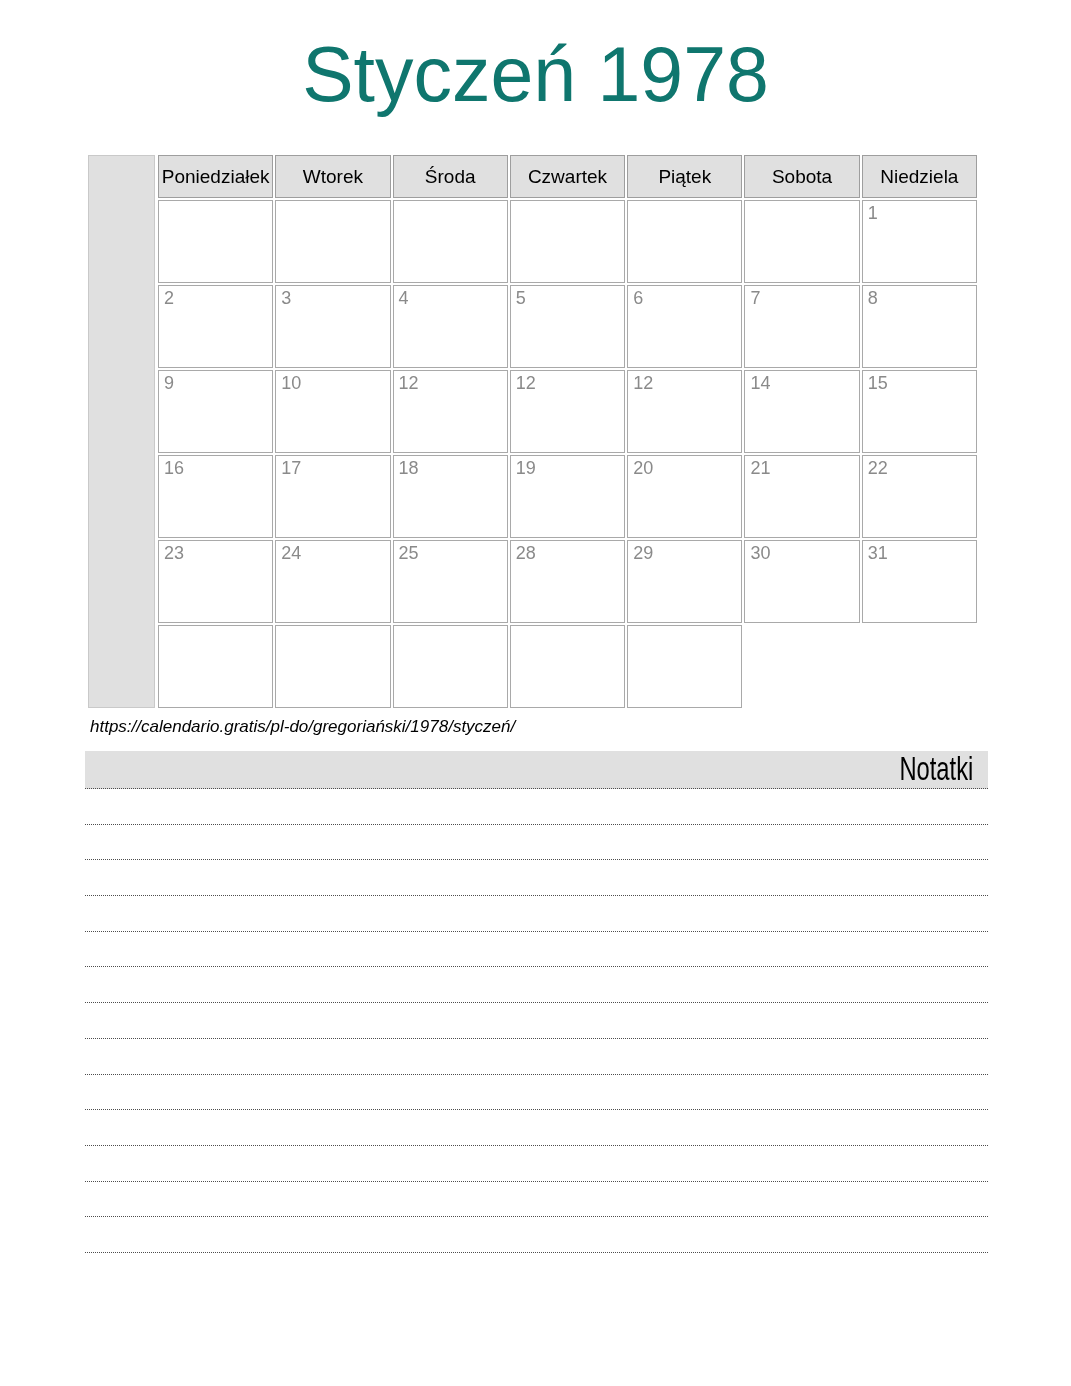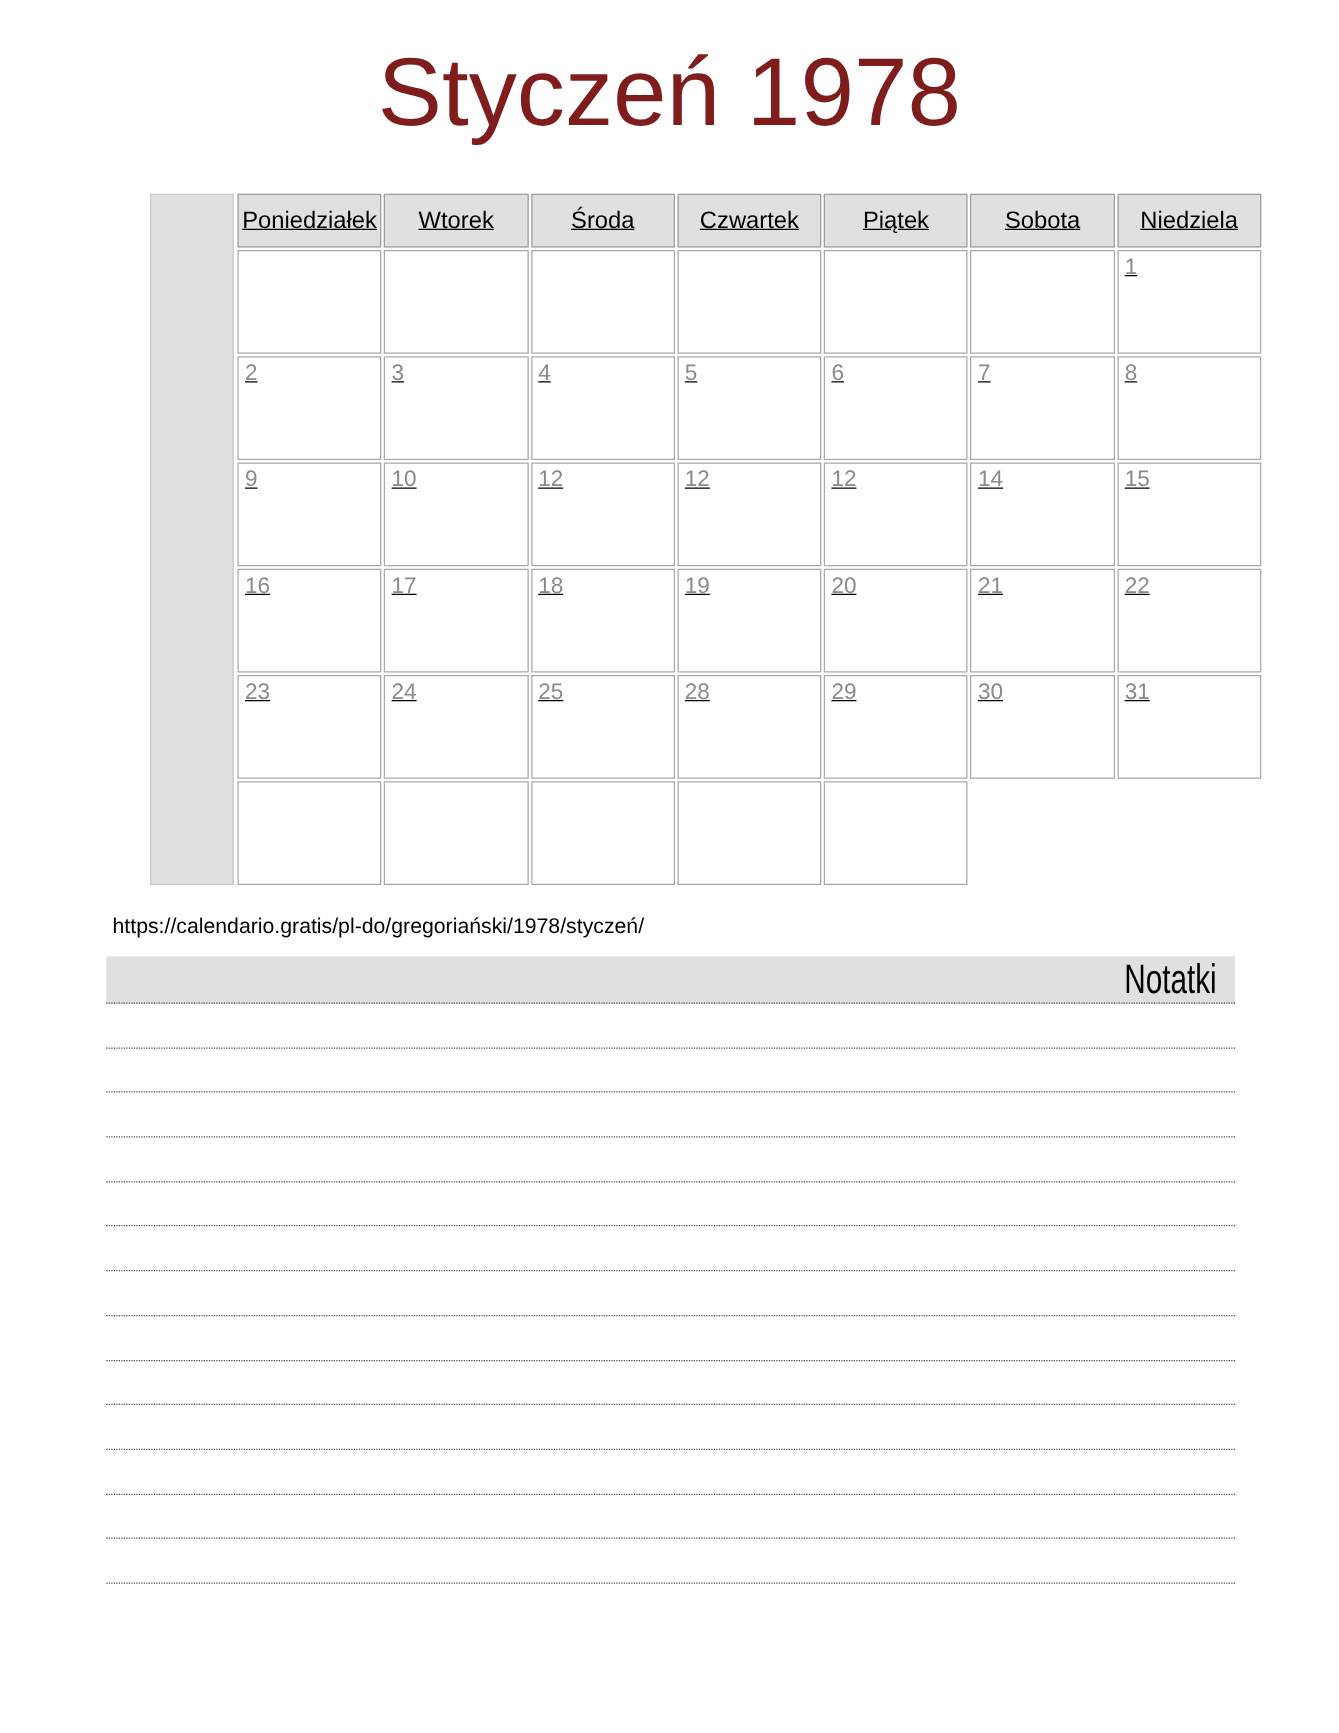--- a/index.html
+++ b/index.html
@@ -16,29 +16,28 @@
   }
 
   
   .page-title {
     margin: 0;
     padding-top: 28px;
     text-align: center;
     font-size: 77px;
     font-weight: normal;
     line-height: 92px;
-    color: #7f1d1d;
+    color: #0f766e;
     letter-spacing: 0;
   }
 
   
   .calendar {
     display: flex;
-    margin: 35px 0 0 120px;
-    text-decoration: underline;
+    margin: 35px 0 0 88px;
   }
   .week-strip {
     width: 67px;
     background: #e0e0e0;
     border: 1px solid #c9c9c9;
     box-sizing: border-box;
     margin-right: 3px;
   }
   .calendar-grid {
     display: grid;
@@ -62,24 +61,25 @@
     box-sizing: border-box;
     background: #ffffff;
     border: 1px solid #a9a9a9;
     font-size: 18px;
     color: #8a8a8a;
     padding: 2px 0 0 5px;
   }
 
   
   .source-url {
-    margin: 22px 0 0 90px;
+    margin: 8px 0 0 90px;
     font-size: 17px;
     line-height: 21px;
     color: #000000;
+    font-style: italic;
   }
 
   
   .notes-header {
     margin: 14px 0 0 85px;
     width: 903px;
     height: 38px;
     box-sizing: border-box;
     background: #e0e0e0;
     border-bottom: 1px dotted #4d4d4d;

